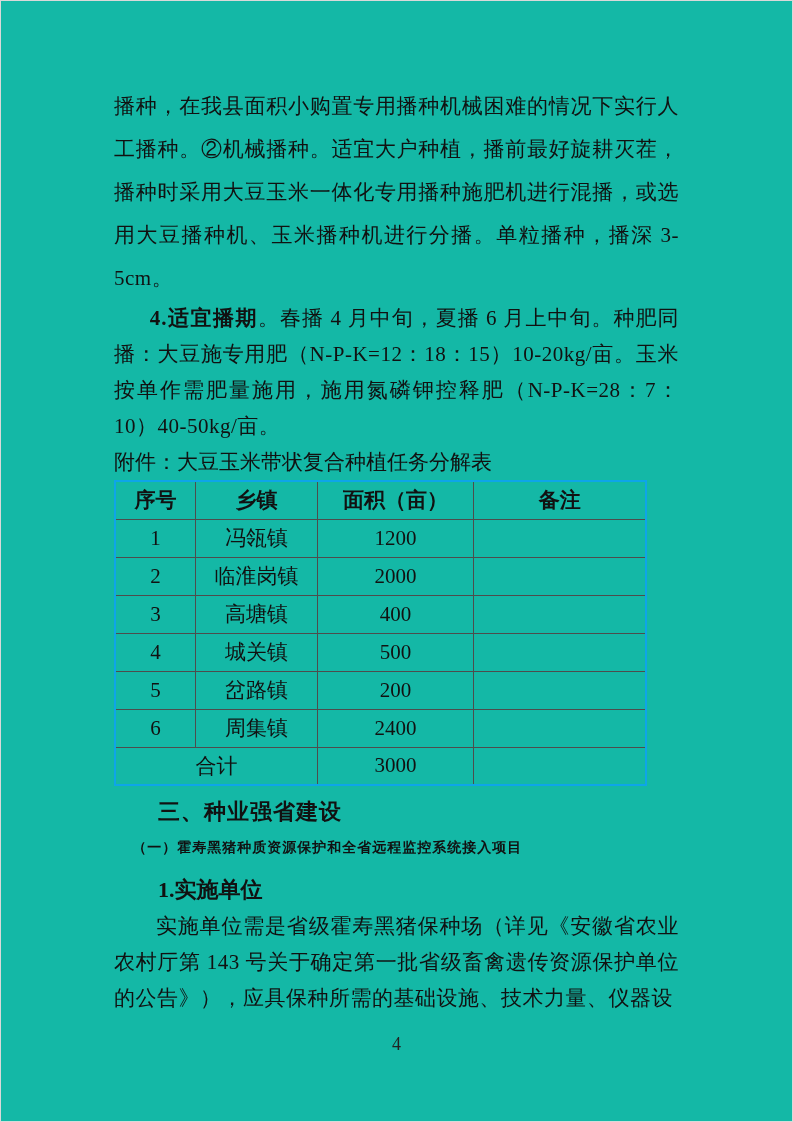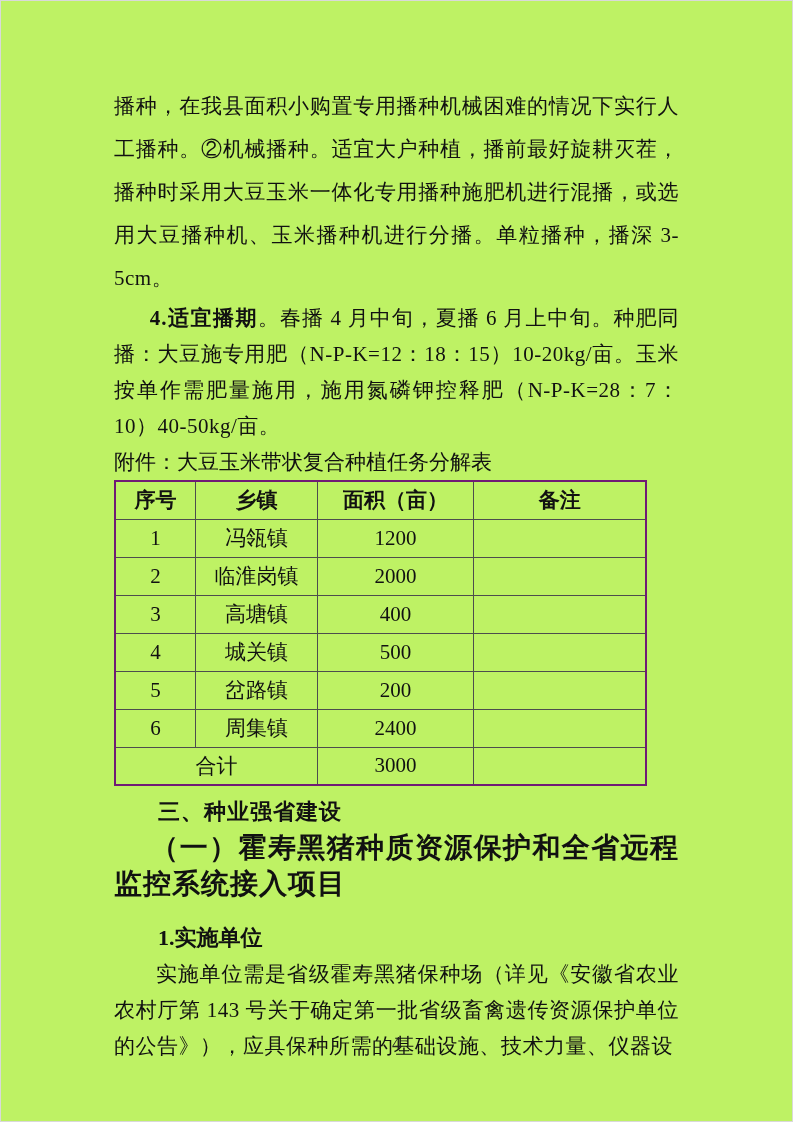--- a/index.html
+++ b/index.html
@@ -5,21 +5,21 @@
   * { margin: 0; padding: 0; box-sizing: border-box; }
   html, body { background: #ffffff; }
   body {
     width: 793px; height: 1122px;
     font-family: "Liberation Serif", "DejaVu Serif", serif;
     color: #111111;
   }
   .page {
     position: relative;
     width: 793px; height: 1122px;
-    background: #bef264;
+    background: #14b8a6;
     border: 1px solid #d9d9d9;
     overflow: hidden;
   }
   .content {
     padding: 84px 113px 0 113px;
   }
   .para {
     font-size: 21px;
     text-align: justify;
     text-justify: inter-character;
@@ -30,21 +30,21 @@
   .para-2 b { letter-spacing: 1px; }
   .attach-line {
     font-size: 21px;
     line-height: 36px;
     white-space: nowrap;
   }
   .attach-title { }
   table.task-table {
     width: 533px;
     border-collapse: collapse;
-    border: 2px solid #701a75;
+    border: 2px solid #0ea5e9;
     table-layout: fixed;
     font-size: 21px;
   }
   table.task-table td, table.task-table th {
     border: 1.5px solid #4d4d4d;
     height: 38px;
     text-align: center;
     vertical-align: middle;
     font-weight: normal;
     padding: 0 4px;
@@ -57,30 +57,30 @@
   .h1 {
     margin-top: 8px;
     font-family: "Liberation Sans", "DejaVu Sans", sans-serif;
     font-size: 22px;
     font-weight: bold;
     line-height: 36px;
     text-indent: 2em;
     letter-spacing: 1px;
   }
   .h2 {
-    font-size: 28px;
+    font-size: 14px;
     font-weight: bold;
     line-height: 36px;
     text-align: justify;
     text-justify: inter-character;
     text-indent: 1.3em;
     letter-spacing: 1px;
   }
   .h3 {
-    margin-top: 18px;
+    margin-top: 6px;
     font-size: 22px;
     font-weight: bold;
     line-height: 36px;
     text-indent: 2em;
   }
   .para-3 { line-height: 36px; text-indent: 2em; }
   .page-number {
     position: absolute;
     bottom: 66px; left: 0; right: 0;
     text-align: center;

